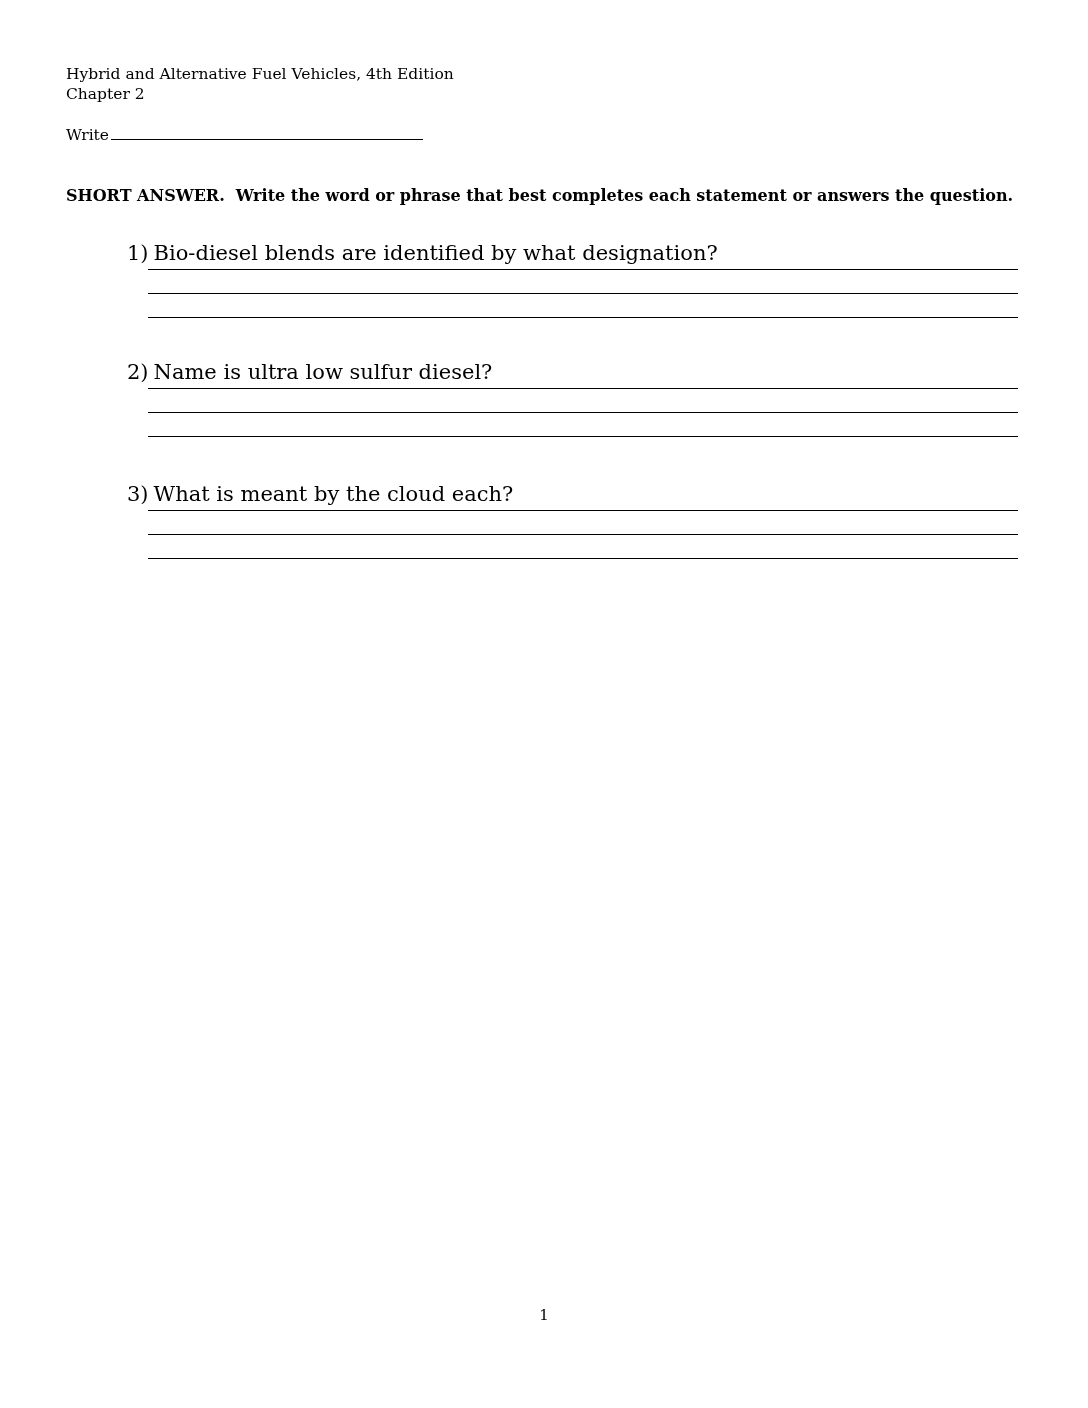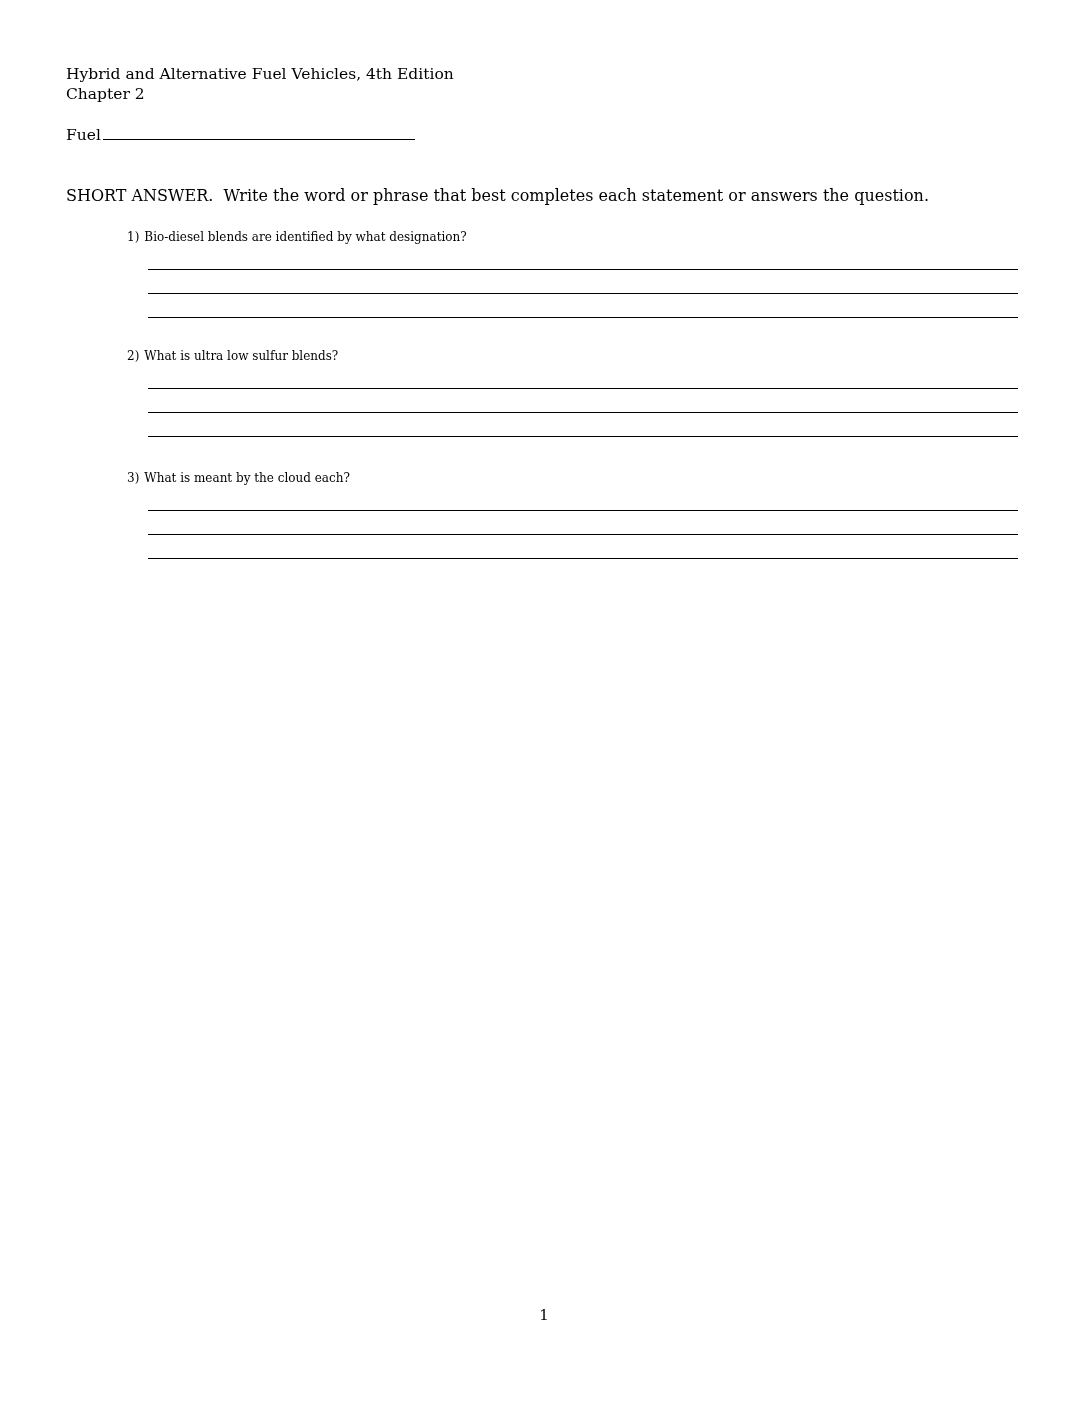--- a/index.html
+++ b/index.html
@@ -38,36 +38,36 @@
     height: 16px;
     border-bottom: 1.8px solid #000000;
     vertical-align: baseline;
     margin-left: 2px;
   }
   .section-heading {
     position: absolute;
     left: 66px;
     top: 186px;
     font-size: 16px;
-    font-weight: normal;
+    font-weight: bold;
     white-space: pre;
   }
   .question-group {
     position: absolute;
     left: 0;
     width: 1088px;
   }
   .q1 { top: 227px; }
   .q2 { top: 346px; }
   .q3 { top: 468px; }
   .question-text {
     position: absolute;
     left: 127px;
-    top: 0;
-    font-size: 12px;
+    top: 16px;
+    font-size: 21px;
     line-height: 20px;
     white-space: nowrap;
   }
   .question-text .q-number {
     margin-right: 5px;
   }
   .answer-lines {
     position: absolute;
     left: 148px;
     top: 19px;
@@ -90,39 +90,39 @@
 <body>
 
 <div class="page">
 
   <div class="doc-header">
     <div>Hybrid and Alternative Fuel Vehicles, 4th Edition</div>
     <div>Chapter 2</div>
   </div>
 
   <div class="name-row">
-    <span>Fuel</span><span class="name-blank"></span>
+    <span>Write</span><span class="name-blank"></span>
   </div>
 
   <div class="section-heading">SHORT ANSWER.  Write the word or phrase that best completes each statement or answers the question.</div>
 
   <div class="question-group q1">
     <div class="question-text">
       <span class="q-number">1)</span><span>Bio-diesel blends are identified by what designation?</span>
     </div>
     <div class="answer-lines">
       <div class="answer-line"></div>
       <div class="answer-line"></div>
       <div class="answer-line"></div>
     </div>
   </div>
 
   <div class="question-group q2">
     <div class="question-text">
-      <span class="q-number">2)</span><span>What is ultra low sulfur blends?</span>
+      <span class="q-number">2)</span><span>Name is ultra low sulfur diesel?</span>
     </div>
     <div class="answer-lines">
       <div class="answer-line"></div>
       <div class="answer-line"></div>
       <div class="answer-line"></div>
     </div>
   </div>
 
   <div class="question-group q3">
     <div class="question-text">

